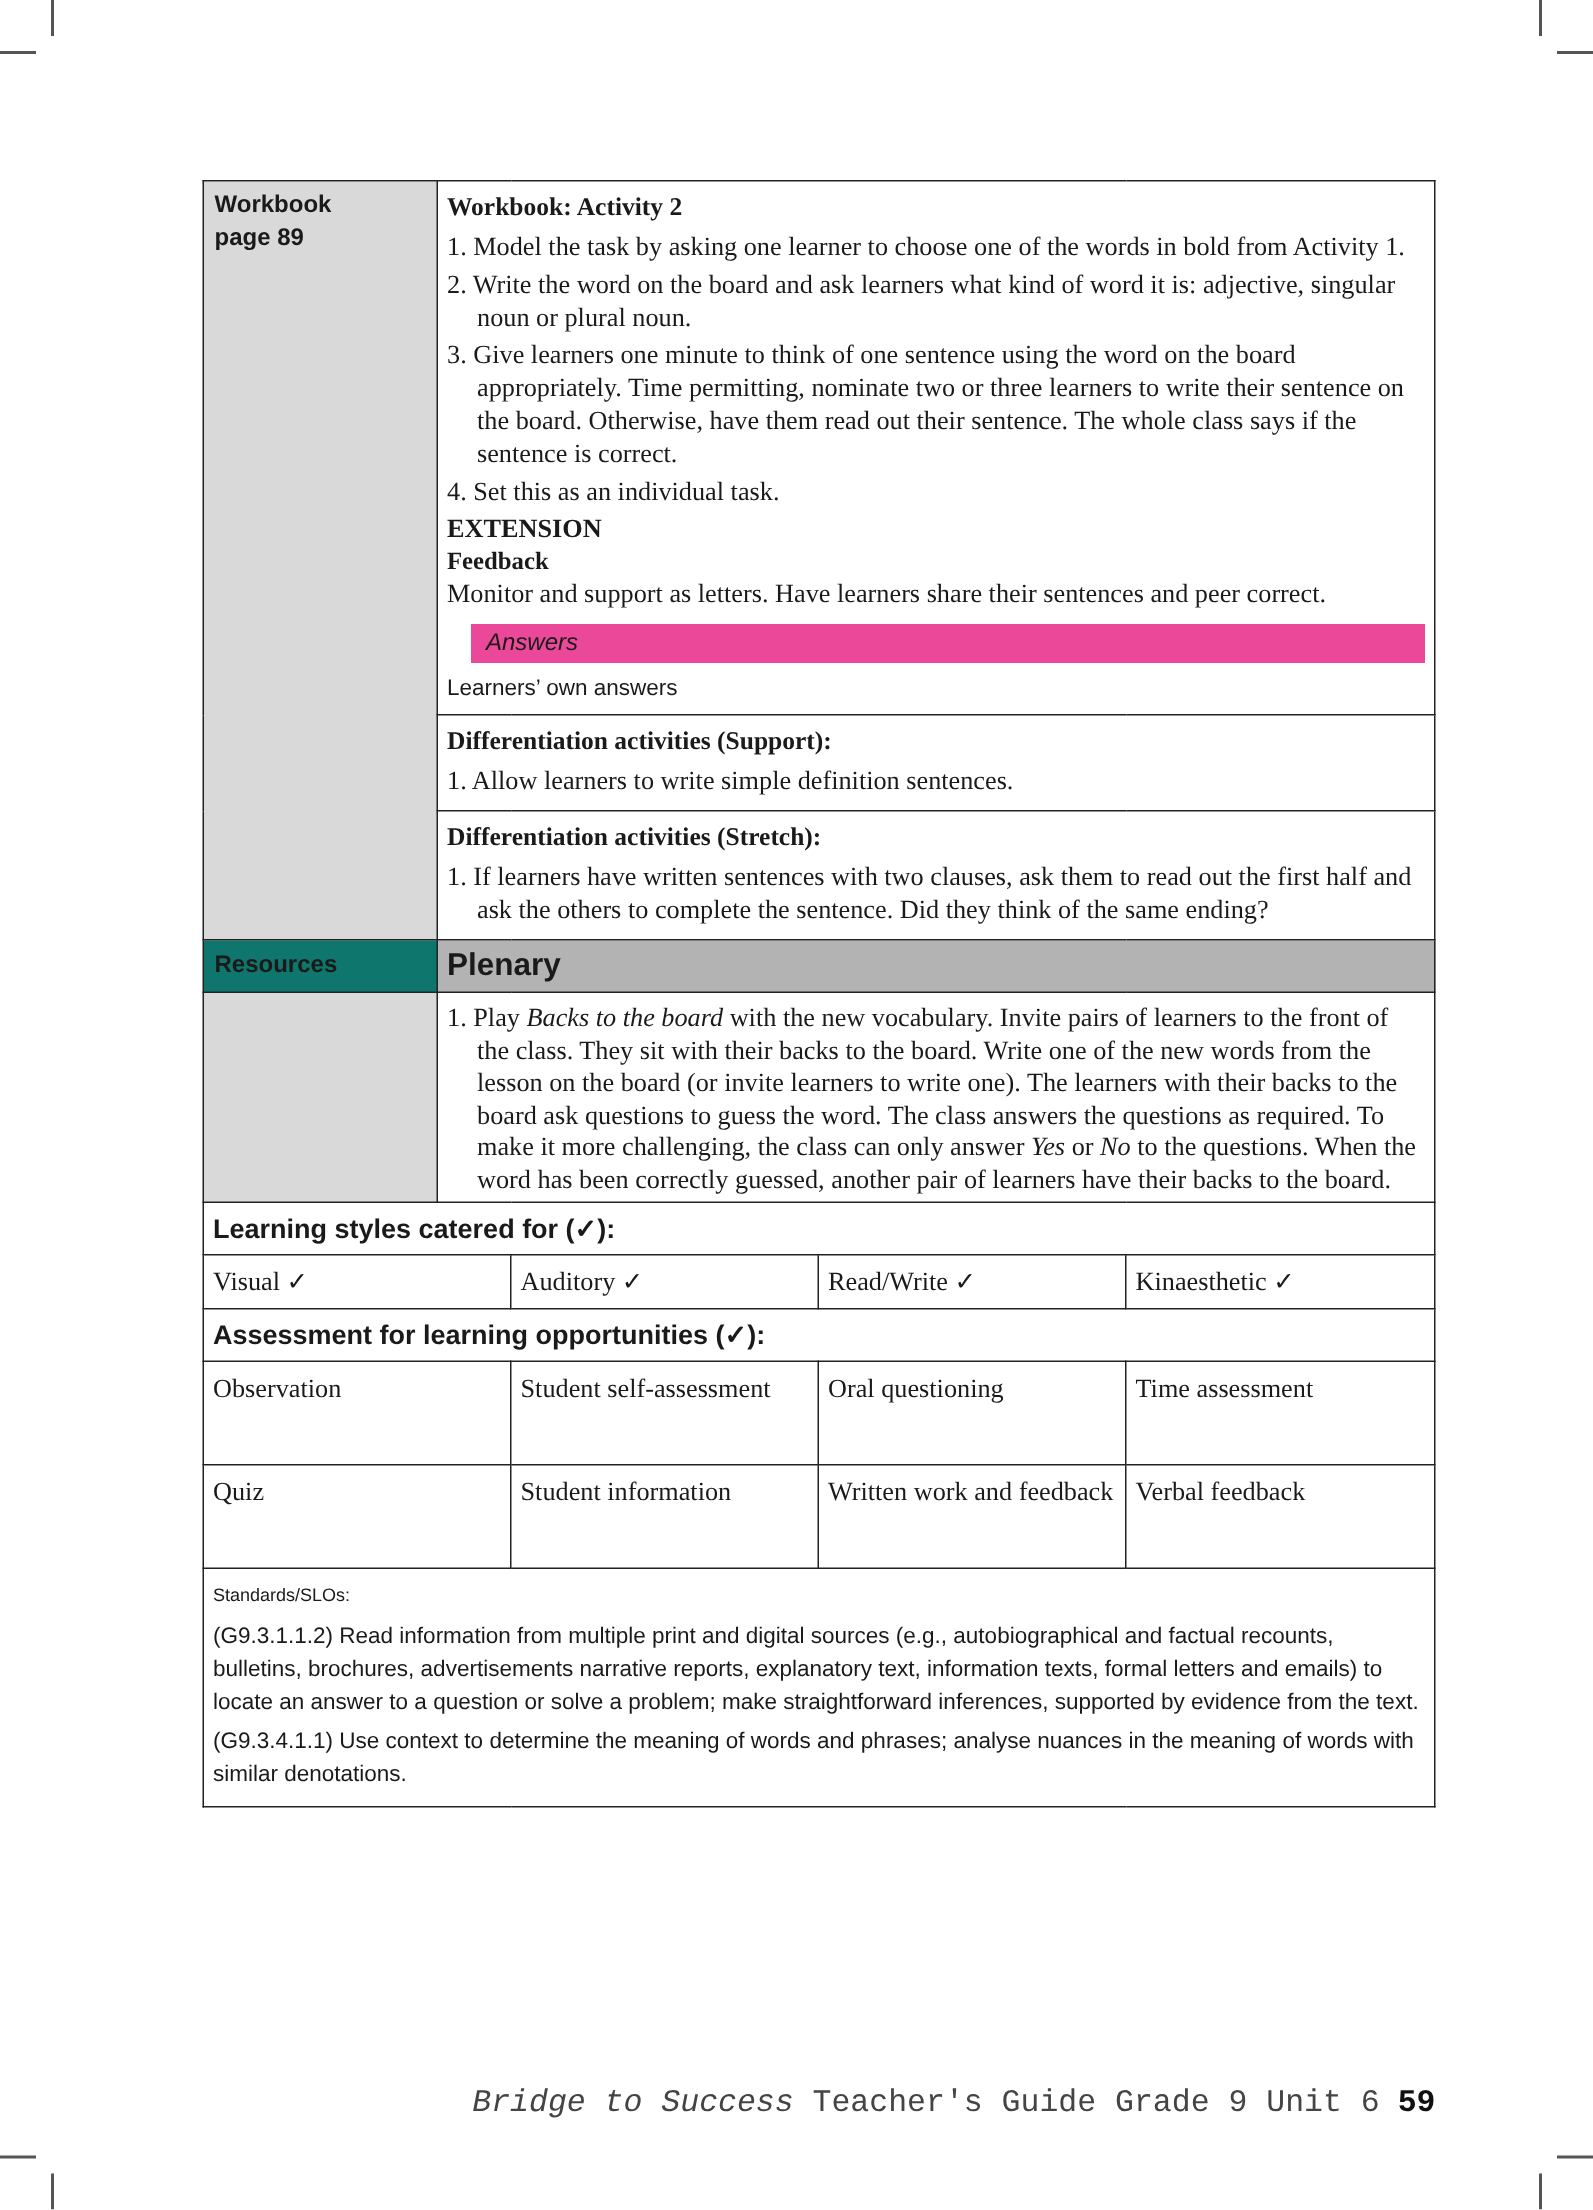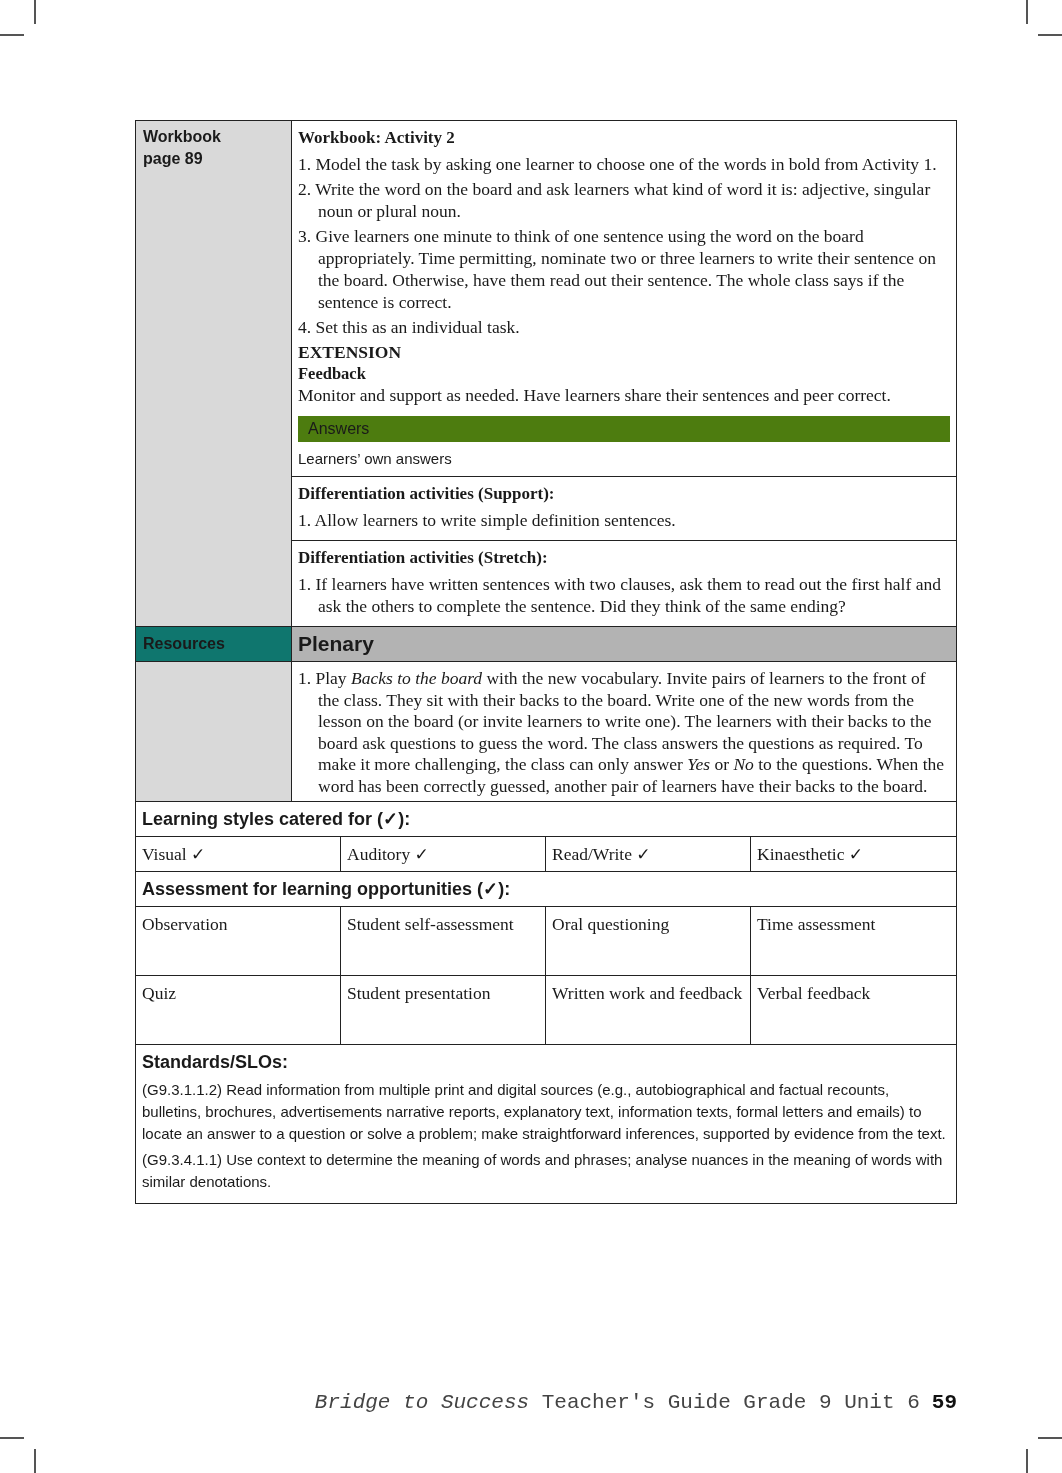--- a/index.html
+++ b/index.html
@@ -13,36 +13,36 @@
   .left-cell.res { background: #0f766e; padding: 5px 7px !important; vertical-align: middle !important; }
   .left-cell.plain { background: #d9d9d9; }
 
   .rc { padding: 4px 6px 6px 6px !important; font-family: "Liberation Serif", serif; font-size: 17.5px; line-height: 22px; }
   .rc .h { font-weight: bold; margin: 2px 0 4px 0; font-size: 17px; }
   .rc ol { margin: 0; padding: 0; list-style: none; }
   .rc li { padding-left: 20px; text-indent: -20px; margin-bottom: 3px; }
   .rc .ext { font-weight: bold; margin-top: 4px; line-height: 21px; }
   .rc .fb { font-weight: bold; font-size: 16.5px; line-height: 21px; }
   .rc .monitor { margin-bottom: 10px; }
-  .answers-bar { background: #4d7c0f; font-family: "Liberation Sans", sans-serif; font-size: 16px; padding: 2px 10px; margin: 0 0 6px 0; }
+  .answers-bar { background: #ec4899; font-family: "Liberation Sans", sans-serif; font-size: 16px; padding: 2px 10px; margin: 0 0 6px 16px; font-style: italic; }
   .answers-text { font-family: "Liberation Sans", sans-serif; font-size: 15px; }
 
   .plenary-head { background: #b3b3b3; font-family: "Liberation Sans", sans-serif; font-weight: bold; font-size: 21px; padding: 5px 6px !important; }
   .plenary-body { padding: 6px 6px 4px 6px !important; font-family: "Liberation Serif", serif; font-size: 17.5px; line-height: 21.5px; }
   .plenary-body li { padding-left: 20px; text-indent: -20px; }
   .plenary-body ol { margin: 0; padding: 0; list-style: none; }
   em { }
 
   .section-head { font-family: "Liberation Sans", sans-serif; font-weight: bold; font-size: 18px; padding: 6px 6px !important; }
   .cell4 { font-family: "Liberation Serif", serif; font-size: 17.5px; line-height: 22px; padding: 6px 6px !important; }
   .cell4.tall { height: 56px; }
   .check { font-family: "DejaVu Sans", sans-serif; font-size: 17px; }
 
   .std { padding: 6px 6px 6px 6px !important; font-family: "Liberation Sans", sans-serif; font-size: 15px; line-height: 22px; }
-  .std .h { font-weight: bold; font-size: 18px; margin-bottom: 6px; }
+  .std .h { font-weight: normal; font-size: 12px; margin-bottom: 6px; }
   .std p { margin: 0 0 4px 0; }
 
   .footer { position: absolute; right: 105px; top: 1375px; font-family: Liberation Mono, monospace; font-size: 21px; color: #444; margin-top: 16px; }
   .footer .title-it { font-style: italic; }
   .footer .pg { font-weight: bold; color: #111; margin-left: 12px; }
 </style>
 </head>
 <body>
 
 <div class="crop" style="left:34px;top:0;width:2px;height:24px;"></div>
@@ -72,21 +72,21 @@
     <td class="rc" colspan="4">
       <div class="h">Workbook: Activity 2</div>
       <ol>
         <li>1. Model the task by asking one learner to choose one of the words in bold from Activity 1.</li>
         <li>2. Write the word on the board and ask learners what kind of word it is: adjective, singular noun or plural noun.</li>
         <li>3. Give learners one minute to think of one sentence using the word on the board appropriately. Time permitting, nominate two or three learners to write their sentence on the board. Otherwise, have them read out their sentence. The whole class says if the sentence is correct.</li>
         <li>4. Set this as an individual task.</li>
       </ol>
       <div class="ext">EXTENSION</div>
       <div class="fb">Feedback</div>
-      <div class="monitor">Monitor and support as needed. Have learners share their sentences and peer correct.</div>
+      <div class="monitor">Monitor and support as letters. Have learners share their sentences and peer correct.</div>
       <div class="answers-bar">Answers</div>
       <div class="answers-text">Learners’ own answers</div>
     </td>
   </tr>
 
   <tr>
     <td class="rc" colspan="4">
       <div class="h">Differentiation activities (Support):</div>
       <ol>
             <li>1. Allow learners to write simple definition sentences.</li>
@@ -131,21 +131,21 @@
     <td class="section-head" colspan="5">Assessment for learning opportunities (✓):</td>
   </tr>
   <tr>
     <td class="cell4 tall" colspan="2">Observation</td>
     <td class="cell4 tall">Student self-assessment</td>
     <td class="cell4 tall">Oral questioning</td>
     <td class="cell4 tall">Time assessment</td>
   </tr>
   <tr>
     <td class="cell4 tall" colspan="2">Quiz</td>
-    <td class="cell4 tall">Student presentation</td>
+    <td class="cell4 tall">Student information</td>
     <td class="cell4 tall">Written work and feedback</td>
     <td class="cell4 tall">Verbal feedback</td>
   </tr>
 
   <tr>
     <td class="std" colspan="5">
       <div class="h">Standards/SLOs:</div>
       <p>(G9.3.1.1.2) Read information from multiple print and digital sources (e.g., autobiographical and factual recounts, bulletins, brochures, advertisements narrative reports, explanatory text, information texts, formal letters and emails) to locate an answer to a question or solve a problem; make straightforward inferences, supported by evidence from the text.</p>
       <p>(G9.3.4.1.1) Use context to determine the meaning of words and phrases; analyse nuances in the meaning of words with similar denotations.</p>
     </td>

